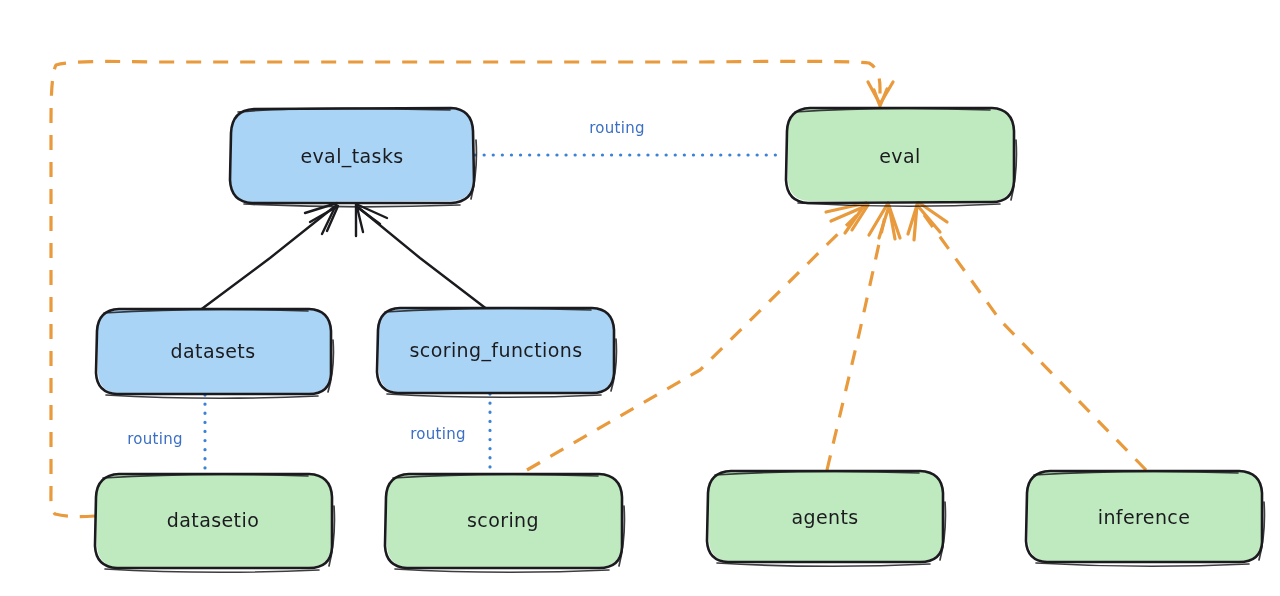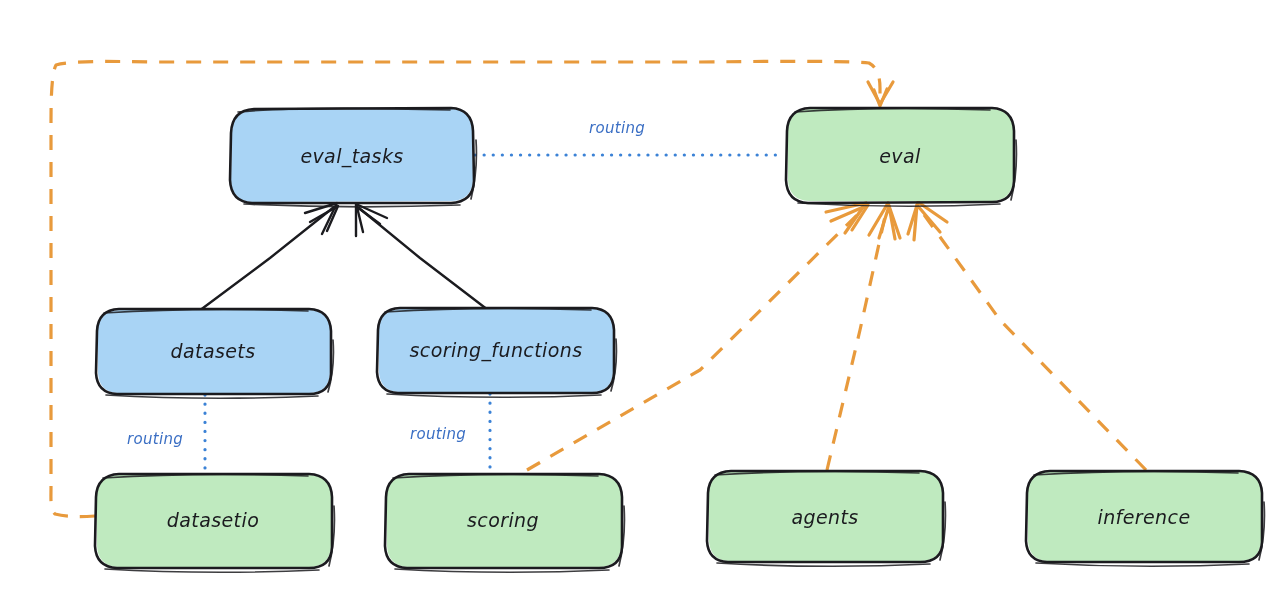--- a/index.html
+++ b/index.html
@@ -11,21 +11,20 @@
     width: 1280px;
     height: 596px;
     overflow: hidden;
     font-family: "DejaVu Sans", sans-serif;
   }
   #diagram-root {
     position: relative;
     width: 1280px;
     height: 596px;
     background: #ffffff;
-    font-style: italic;
   }
   svg.canvas {
     position: absolute;
     top: 0;
     left: 0;
     width: 1280px;
     height: 596px;
   }
   .node-label {
     font-family: "DejaVu Sans", sans-serif;

